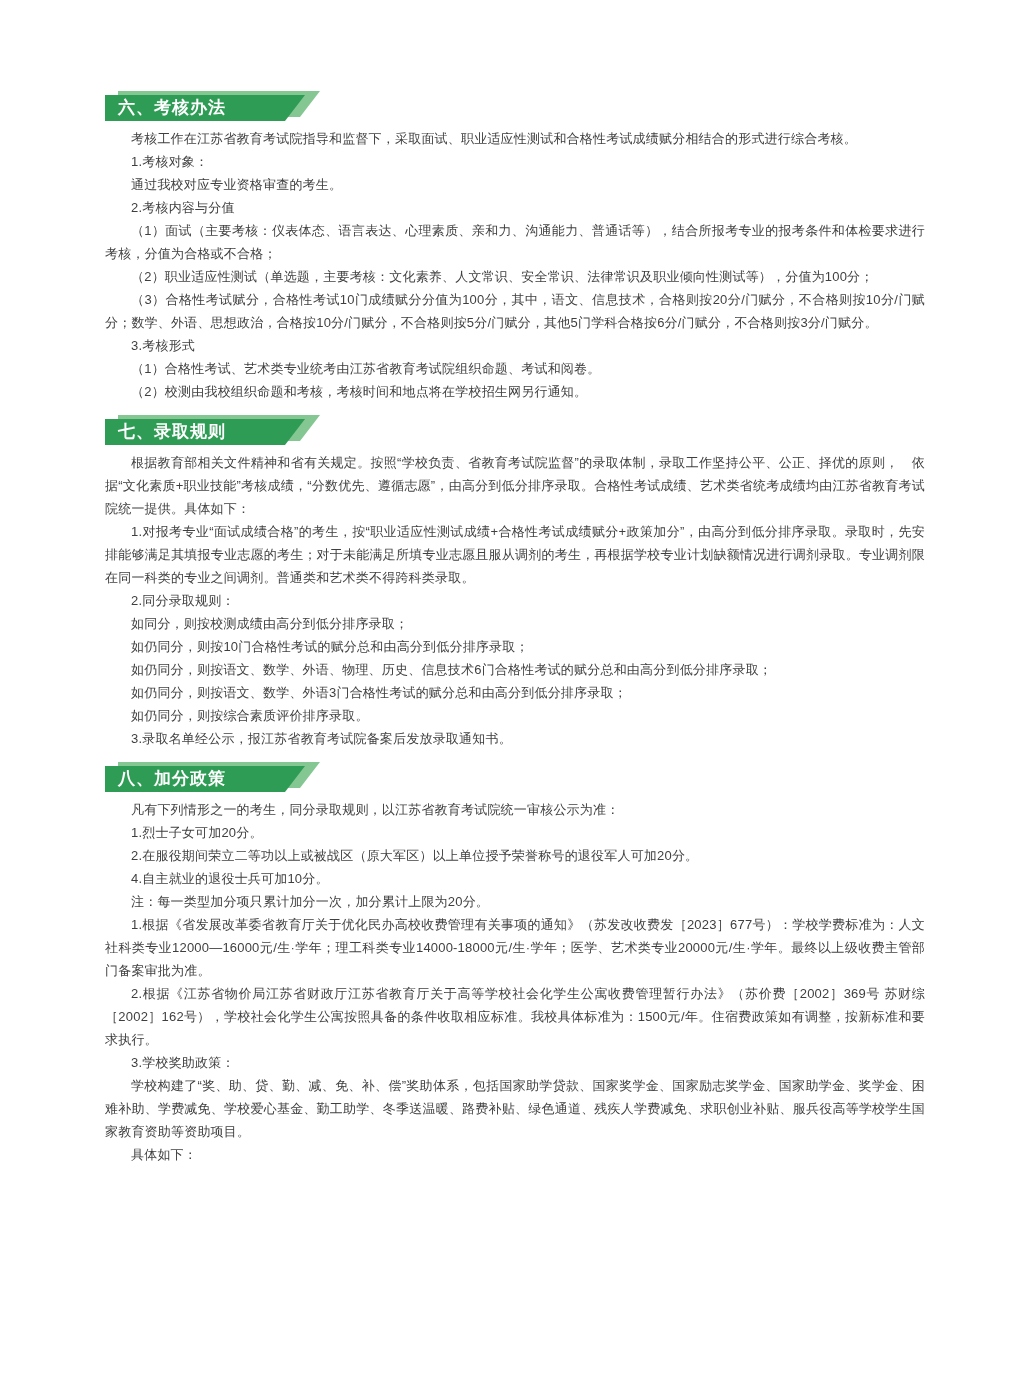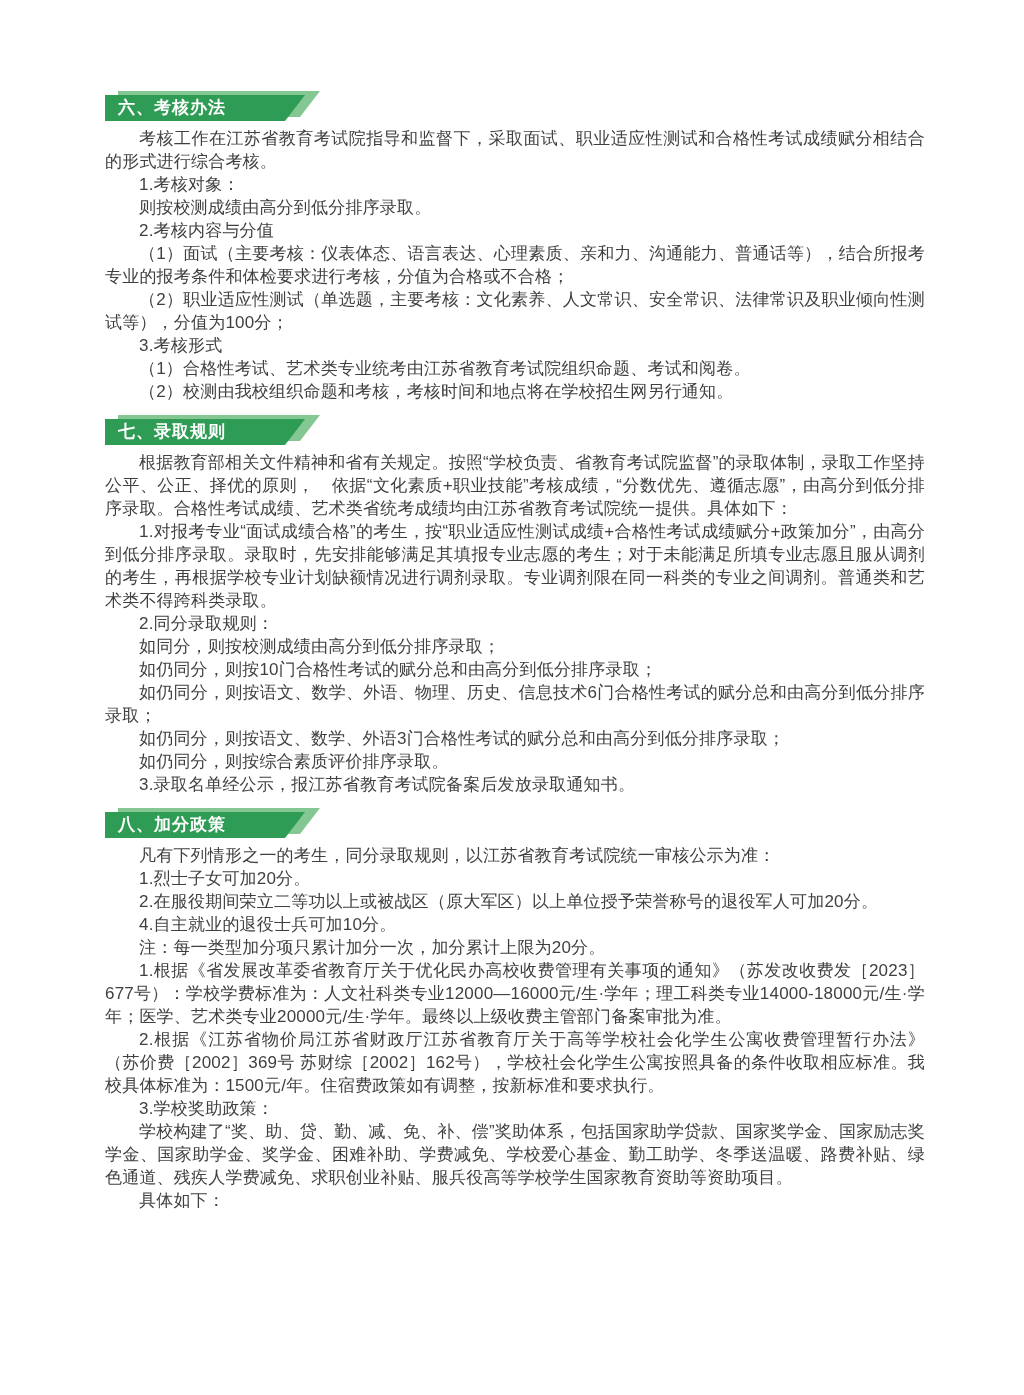--- a/index.html
+++ b/index.html
@@ -52,21 +52,21 @@
     color:#ffffff;
     font-weight:bold;
     font-size:17px;
     line-height:26px;
     padding-left:13px;
     letter-spacing:1px;
     white-space:nowrap;
   }
   .paras p{
     margin:0;
-    font-size:17px;
+    font-size:13px;
     line-height:23px;
     color:var(--text);
     text-indent:2em;
     text-align:justify;
     letter-spacing:0.2px;
   }
 </style>
 </head>
 <body>
 
@@ -75,24 +75,25 @@
   <section class="doc-section">
     <div class="banner">
       <div class="banner-back"></div>
       <div class="banner-front">
         <span class="banner-title">六、考核办法</span>
       </div>
     </div>
     <div class="paras">
         <p>考核工作在江苏省教育考试院指导和监督下，采取面试、职业适应性测试和合格性考试成绩赋分相结合的形式进行综合考核。</p>
         <p>1.考核对象：</p>
-        <p>则按校测成绩由高分到低分排序录取。</p>
+        <p>通过我校对应专业资格审查的考生。</p>
         <p>2.考核内容与分值</p>
         <p>（1）面试（主要考核：仪表体态、语言表达、心理素质、亲和力、沟通能力、普通话等），结合所报考专业的报考条件和体检要求进行考核，分值为合格或不合格；</p>
         <p>（2）职业适应性测试（单选题，主要考核：文化素养、人文常识、安全常识、法律常识及职业倾向性测试等），分值为100分；</p>
+        <p>（3）合格性考试赋分，合格性考试10门成绩赋分分值为100分，其中，语文、信息技术，合格则按20分/门赋分，不合格则按10分/门赋分；数学、外语、思想政治，合格按10分/门赋分，不合格则按5分/门赋分，其他5门学科合格按6分/门赋分，不合格则按3分/门赋分。</p>
         <p>3.考核形式</p>
         <p>（1）合格性考试、艺术类专业统考由江苏省教育考试院组织命题、考试和阅卷。</p>
         <p>（2）校测由我校组织命题和考核，考核时间和地点将在学校招生网另行通知。</p>
       </div>
   </section>
 
   <section class="doc-section">
     <div class="banner">
       <div class="banner-back"></div>
       <div class="banner-front">

